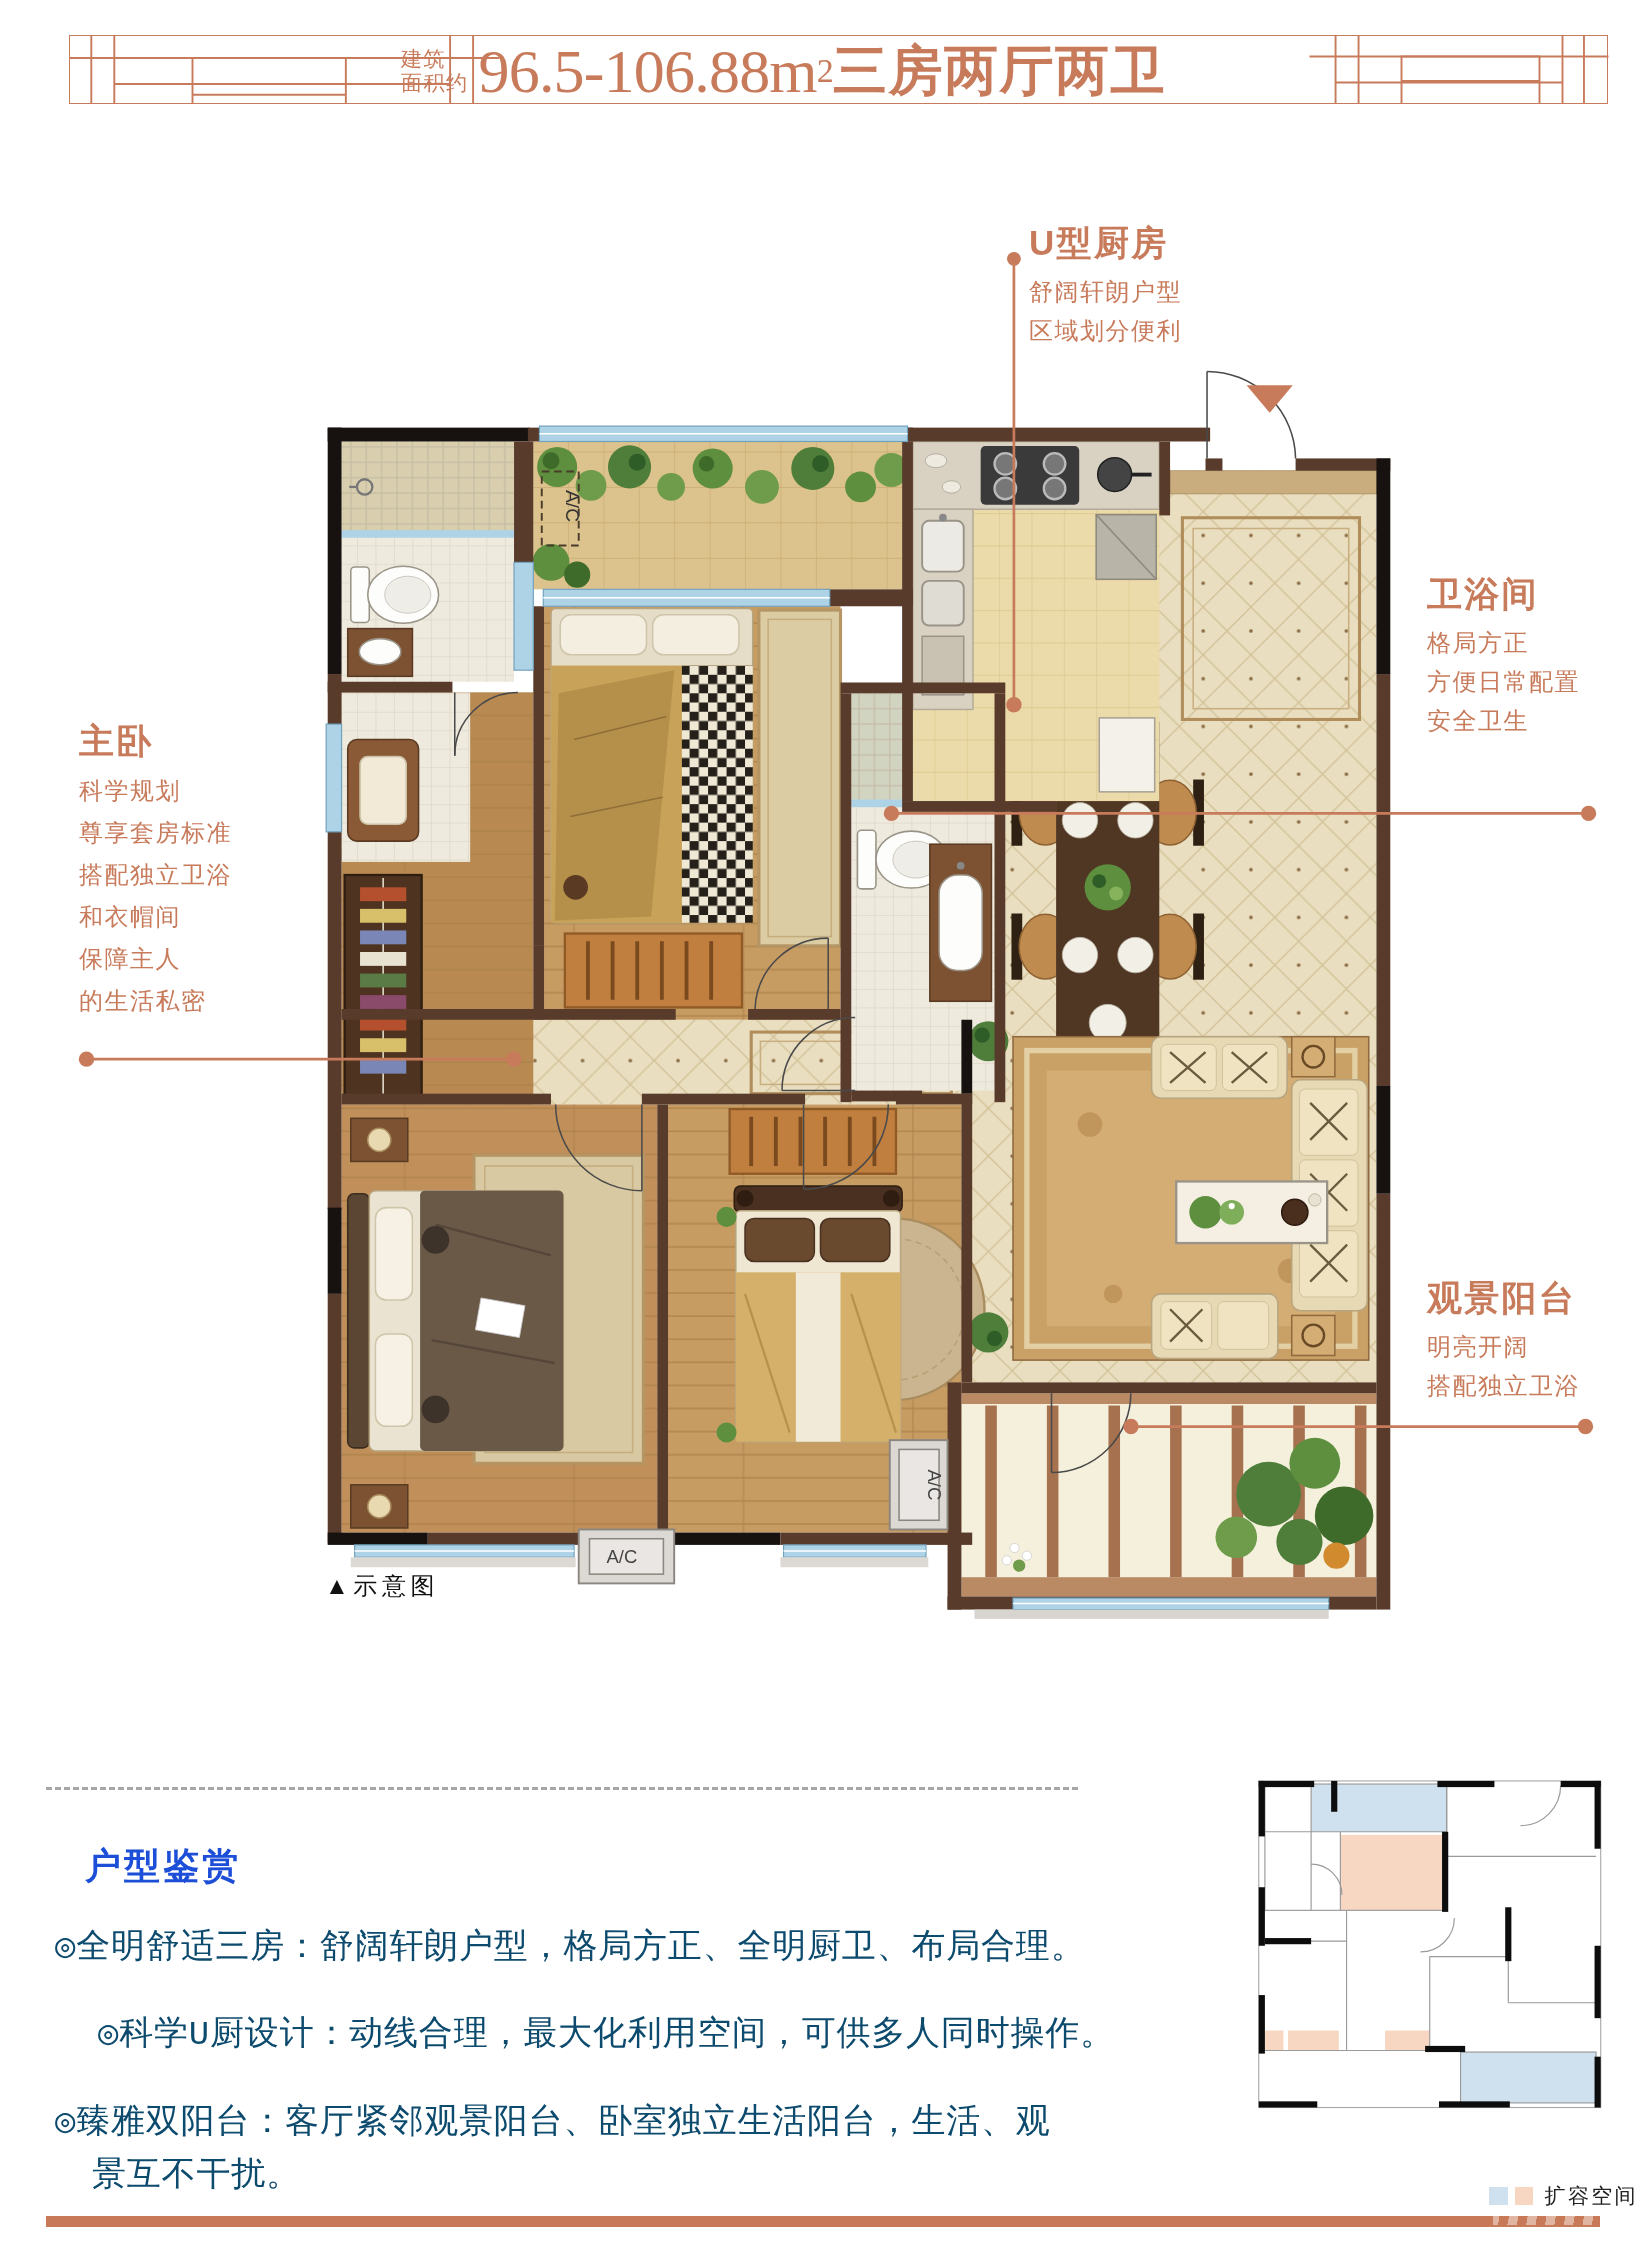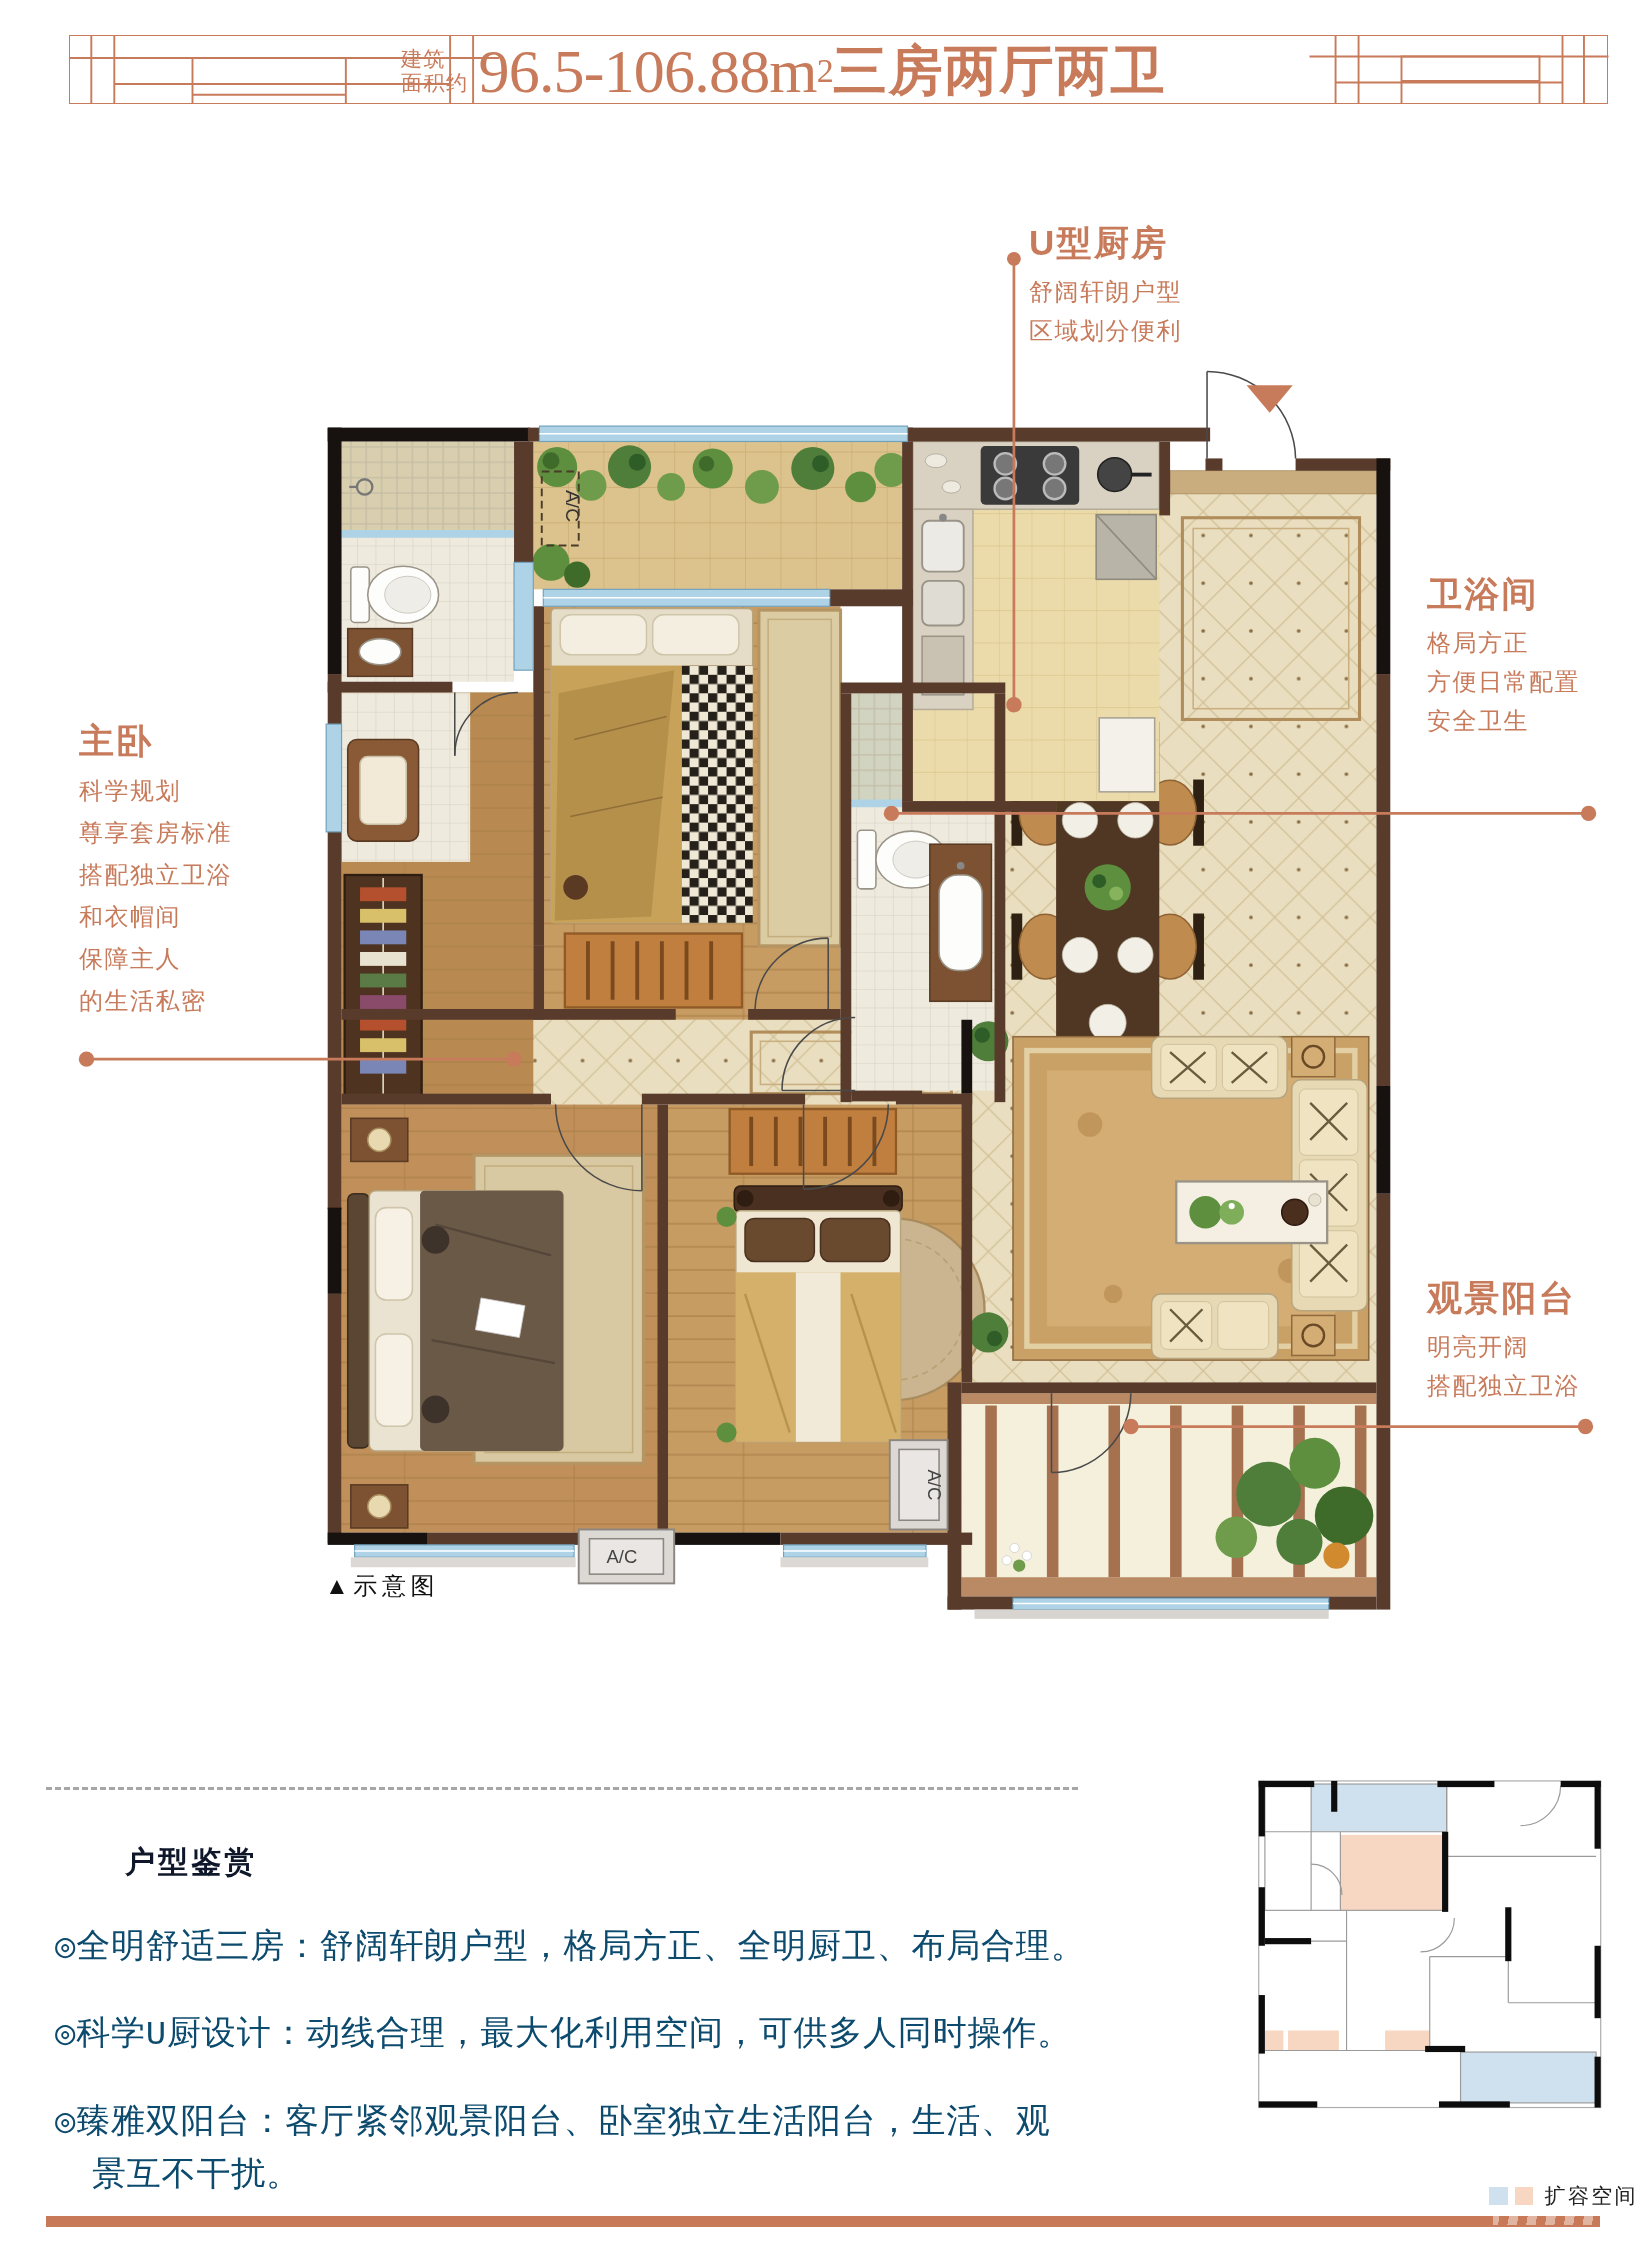--- a/index.html
+++ b/index.html
@@ -23,25 +23,25 @@
   .callout{position:absolute;color:var(--accent);z-index:6;}
   .callout .t{font-size:35px;font-weight:700;letter-spacing:2.3px;line-height:1;}
   .callout .l{font-size:24px;font-weight:400;letter-spacing:1.5px;line-height:39px;}
   .callout.master .l{line-height:42px;}
   .callout .gap{height:12.3px;}
   
   .plan-caption{position:absolute;left:325px;top:1570px;font-family:"Liberation Serif","DejaVu Serif",serif;
                 font-size:24px;color:#111;letter-spacing:4.6px;z-index:6;}
   .dash-sep{position:absolute;left:46px;top:1787px;width:1032px;border-top:3.1px dashed #a6a6a6;}
   .review-title{position:absolute;left:85px;top:1842px;font-family:"Liberation Serif","DejaVu Serif",serif;
-                font-size:30px;font-weight:700;color:#0f172a;letter-spacing:3.1px;margin-left:40px;}
+                font-size:36px;font-weight:700;color:#1d4ed8;letter-spacing:3.1px;}
   .bullet{position:absolute;left:55px;font-family:Liberation Mono, monospace;
           font-size:34px;color:#0c4a6e;letter-spacing:0.8px;white-space:nowrap;}
   .bullet.b1{top:1923px;}
-  .bullet.b2{top:2010px;}
+  .bullet.b2{top:2010px;margin-left:43px;}
   .bullet.b3{top:2098px;}
   .bullet.b4{top:2151px;left:92px;}
   .bottom-bar{position:absolute;left:46px;top:2216px;width:1554px;height:10.8px;background:#c87a58;}
   .watermark{position:absolute;left:1493px;top:2200px;width:108px;height:25px;opacity:.55;
      background:repeating-linear-gradient(100deg,rgba(255,255,255,.8) 0 9.2px,rgba(255,255,255,0) 9.2px 18.5px);}
   .legend{position:absolute;left:1489px;top:2182px;display:flex;align-items:center;z-index:6;}
   .legend .sq{width:18.5px;height:18.5px;margin-right:7px;}
   .legend .lab{font-size:21px;color:#222;letter-spacing:2.3px;margin-left:4.6px;}
   .overlay{position:absolute;left:0;top:0;z-index:5;pointer-events:none;}
   .planbox{position:absolute;left:320px;top:362px;z-index:1;}

